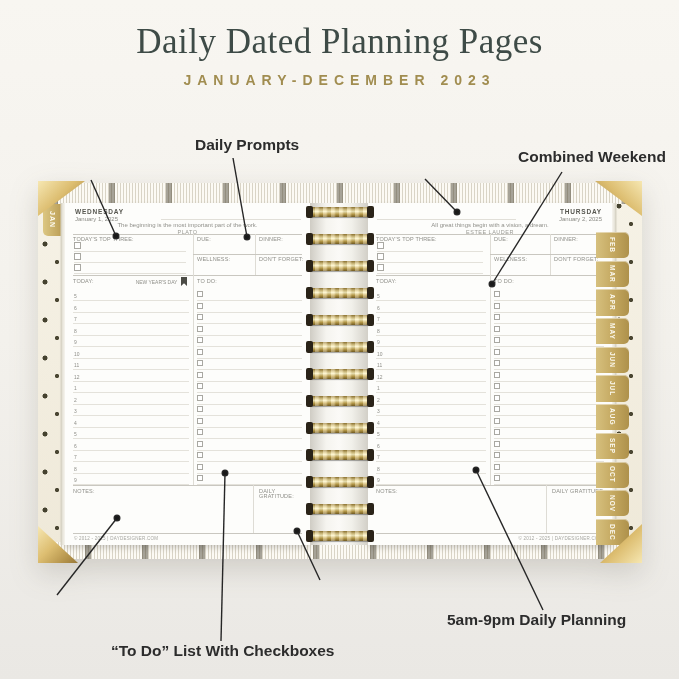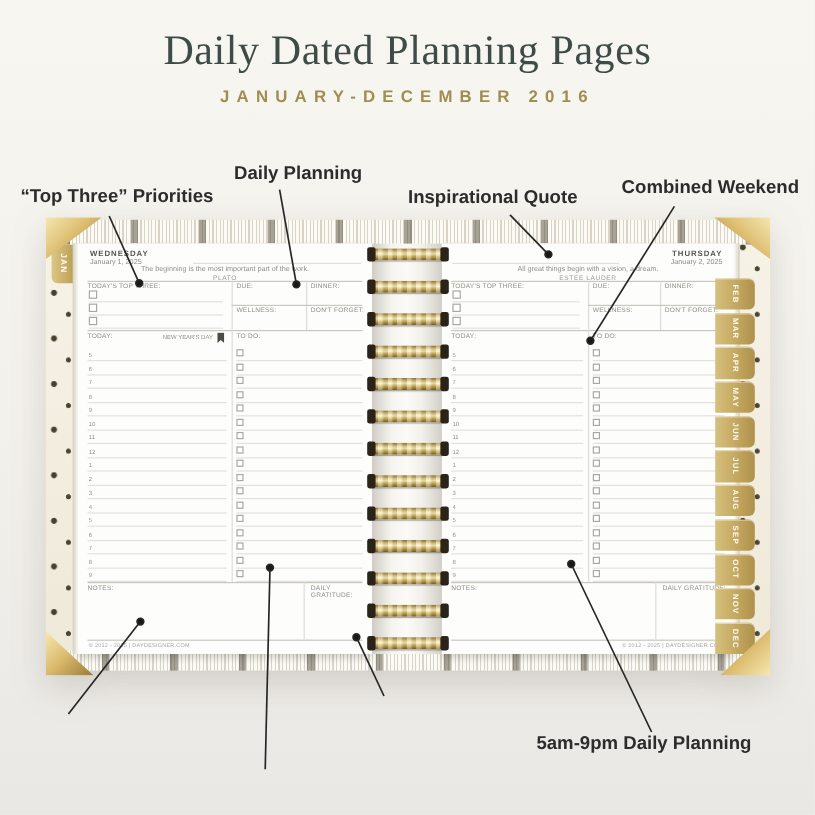--- a/index.html
+++ b/index.html
@@ -90,26 +90,25 @@
   .copy{position:absolute;top:333px;font-size:5.5px;color:#a5a59f;letter-spacing:.3px;transform-origin:0 0;transform:scale(.82);}
   .pl .copy{left:9px;}
   .pr .copy{right:9px;transform-origin:100% 0;text-align:right;}
 </style>
 </head>
 <body>
 
 <div class="stage">
 
   <div class="title">Daily Dated Planning Pages</div>
-  <div class="subtitle">JANUARY-DECEMBER 2016</div>
-
-  <div class="callout co-topthree">“Top Three” Priorities</div>
-  <div class="callout co-prompts">Daily Planning</div>
-  <div class="callout co-quote">Inspirational Quote</div>
+  <div class="subtitle">JANUARY-DECEMBER 2023</div>
+
+  <div class="callout co-prompts">Daily Prompts</div>
   <div class="callout co-weekend">Combined Weekend</div>
+  <div class="callout co-todo">“To Do” List With Checkboxes</div>
   <div class="callout co-hourly">5am-9pm Daily Planning</div>
 
   <svg class="lines" width="679" height="679">
     <g stroke="#262626" stroke-width="1.4" fill="#191919">
       <line x1="91" y1="180" x2="116" y2="236"></line>
         <circle cx="116" cy="236" r="2.8"></circle>
       <line x1="233" y1="158" x2="247" y2="237"></line>
         <circle cx="247" cy="237" r="2.8"></circle>
       <line x1="425" y1="179" x2="457" y2="212"></line>
         <circle cx="457" cy="212" r="2.8"></circle>

